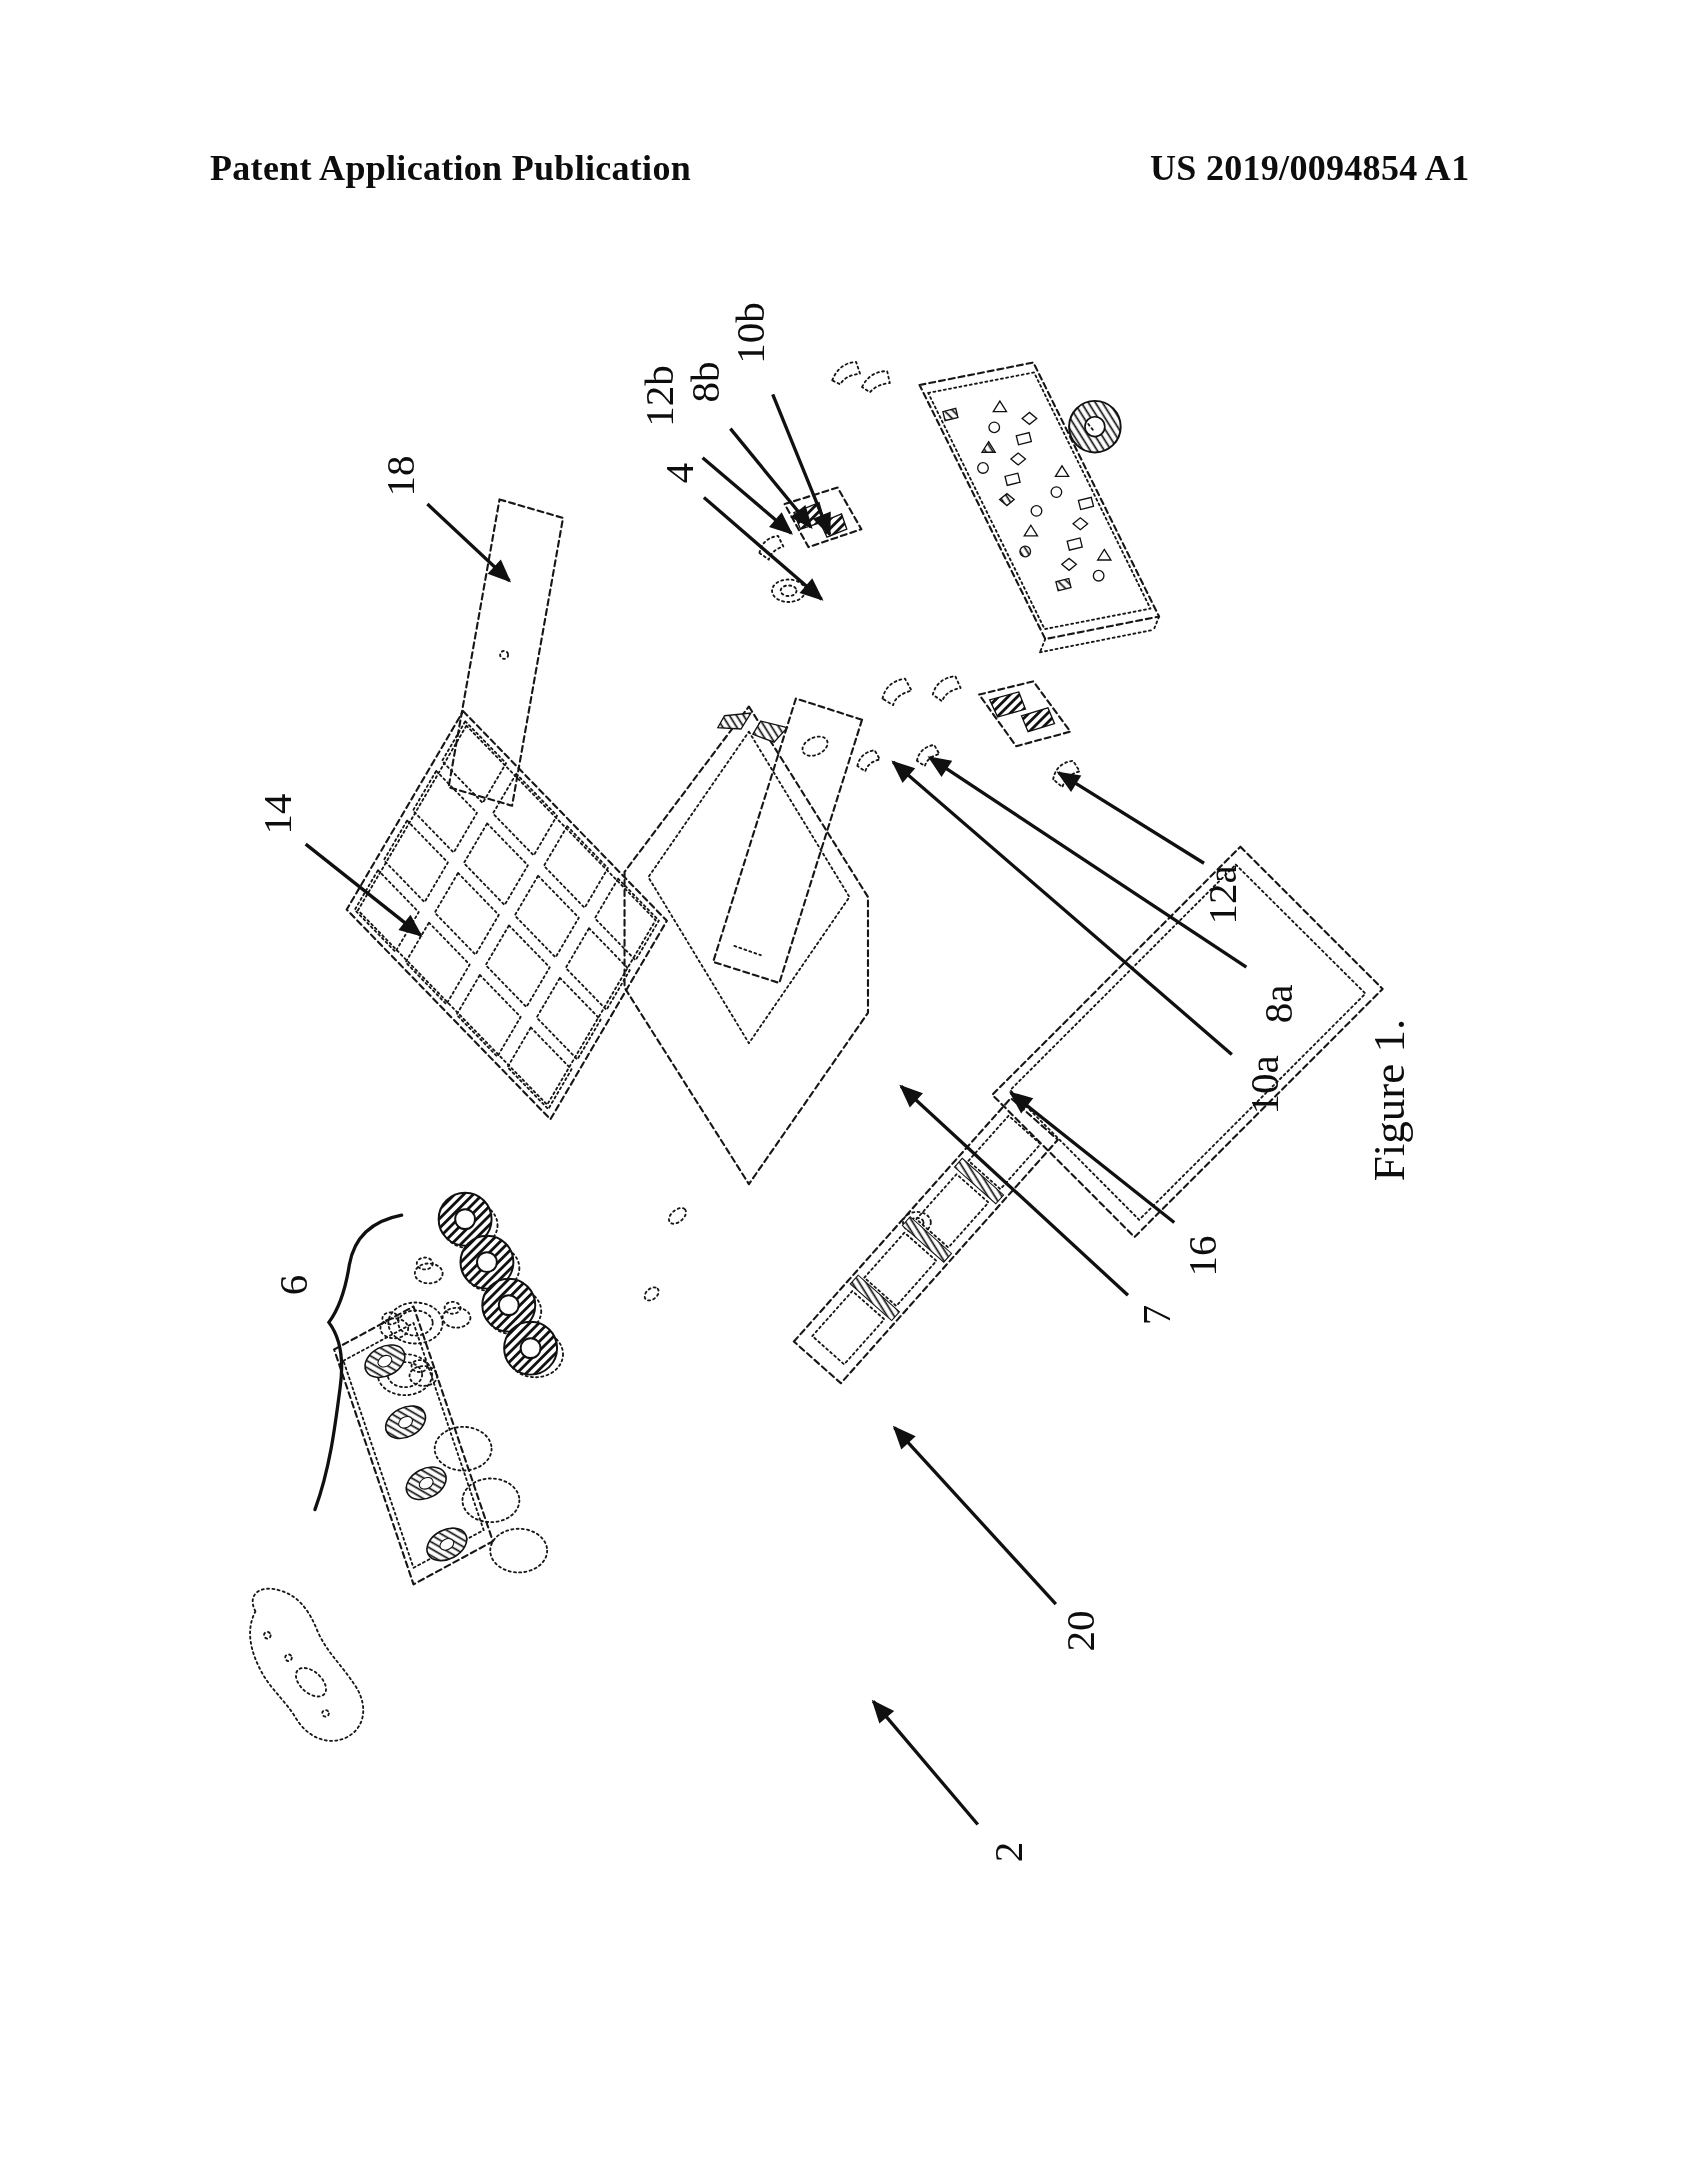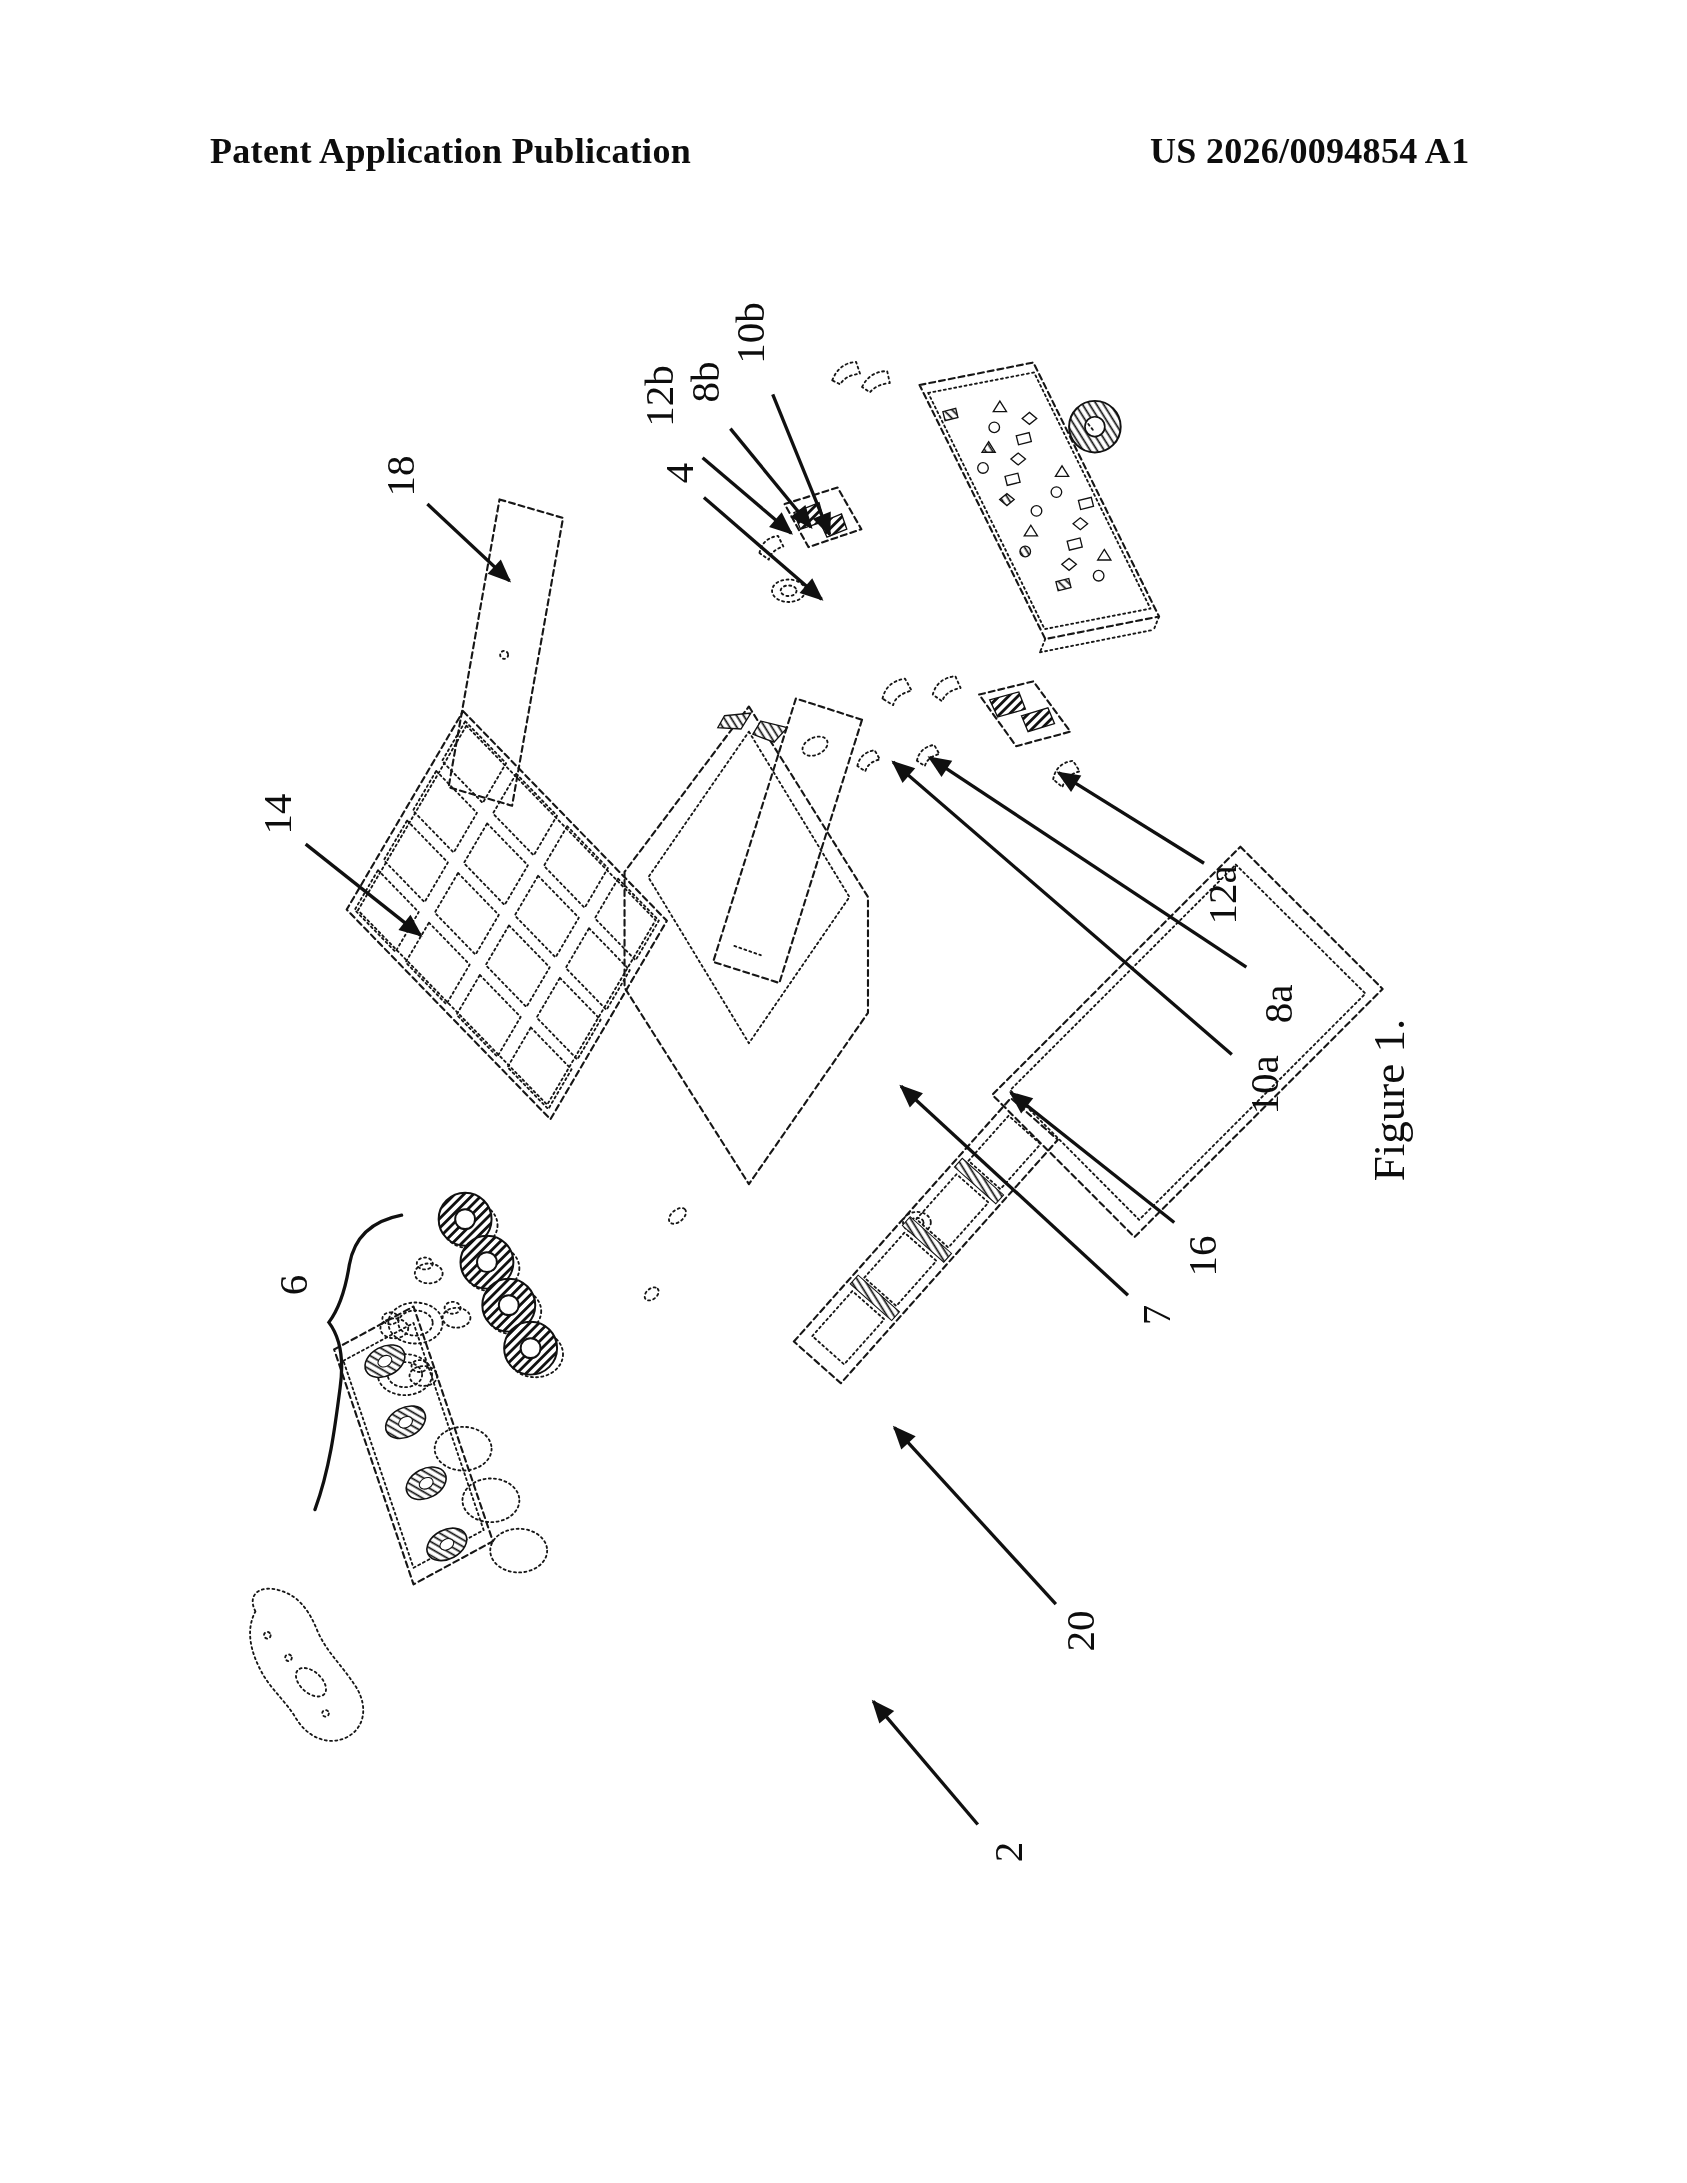--- a/index.html
+++ b/index.html
@@ -5,21 +5,21 @@
   html,body{margin:0;padding:0;background:#888;}
   .page{
     position:relative;
     width:1687px;height:2183px;
     background:#ffffff;
     font-family:"Liberation Serif", serif;
     overflow:hidden;
   }
   .hdr{
     position:absolute;
-    top:130px;
+    top:147px;
     font-weight:bold;
     font-size:36px;
     color:#0d0d0d;
     letter-spacing:0.3px;
     white-space:nowrap;
   }
   .hdr-left{left:210px;}
   .hdr-center{left:700px;}
   .hdr-center .gap{display:inline-block;width:34px;}
   .hdr-right{left:1150px;}
@@ -45,21 +45,21 @@
   .dot{fill:none;stroke:#161616;stroke-width:2.8;stroke-dasharray:3 5;stroke-linejoin:round;stroke-linecap:round;}
   .arrowline{fill:none;stroke:#101010;stroke-width:5;marker-end:url(#arr);}
   .solidln{fill:none;stroke:#101010;stroke-width:5;stroke-linecap:round;}
 </style>
 </head>
 <body>
 
 <div class="page">
 
   <div class="hdr hdr-left">Patent Application Publication</div>
-  <div class="hdr hdr-right">US 2026/0094854 A1</div>
+  <div class="hdr hdr-right">US 2019/0094854 A1</div>
 
   <svg class="fig" viewBox="0 0 2550 3300">
     <defs>
       <marker id="arr" viewBox="0 0 10 10" refX="9" refY="5" markerWidth="9" markerHeight="7" orient="auto-start-reverse">
         <path d="M0,0.8 L10,5 L0,9.2 z" fill="#101010"></path>
       </marker>
       <pattern id="hatch" width="10" height="10" patternUnits="userSpaceOnUse" patternTransform="rotate(45)">
         <rect width="10" height="10" fill="#ffffff"></rect>
         <line x1="2" y1="0" x2="2" y2="10" stroke="#111111" stroke-width="4.5"></line>
       </pattern>

